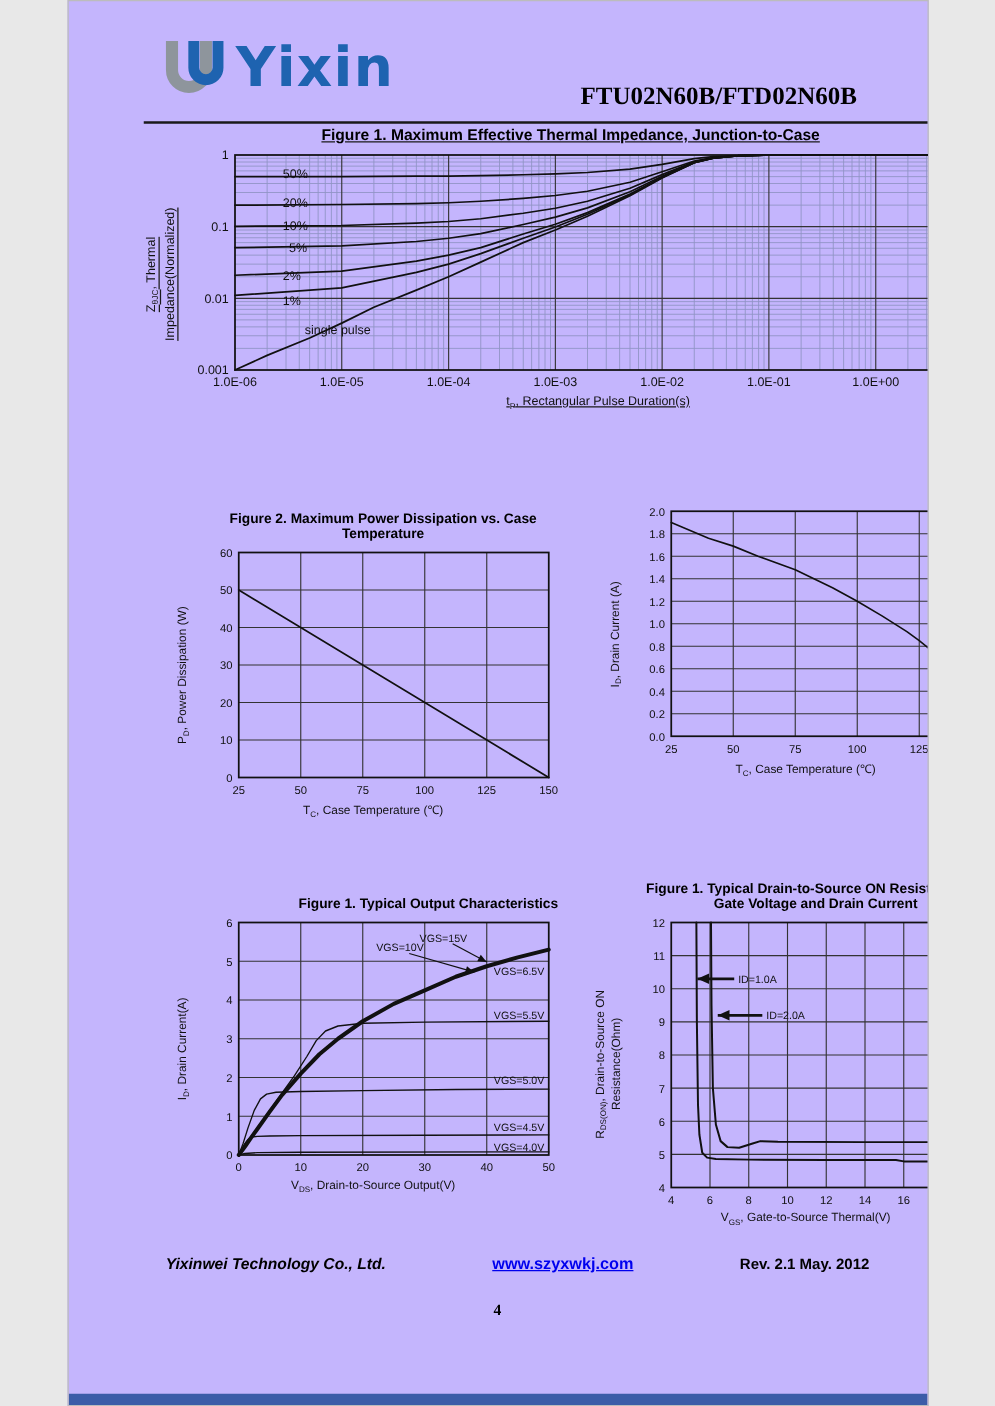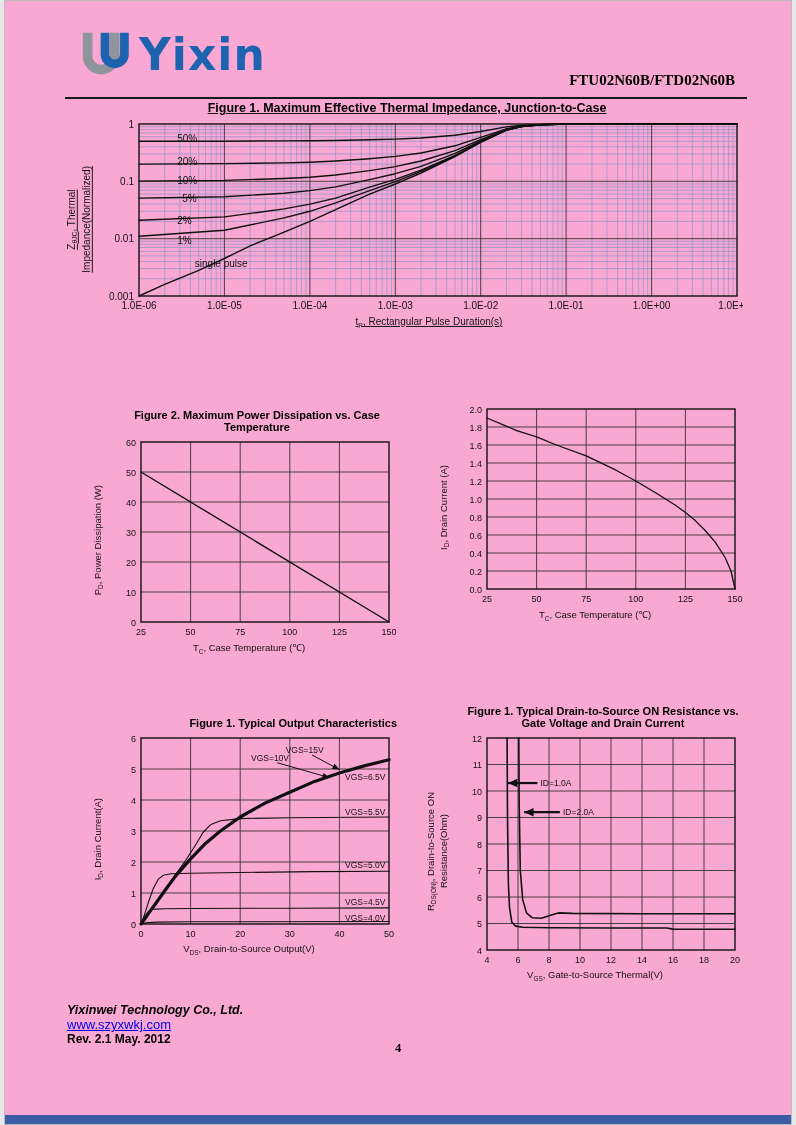--- a/index.html
+++ b/index.html
@@ -1,25 +1,25 @@
 <!DOCTYPE html>
 <html><head>
 <meta charset="utf-8">
 <style>
   html,body{margin:0;padding:0;background:#e8e8e8;}
-  .page{position:relative;width:788px;height:1125px;margin:0 auto;background:#f9a8d4;
+  .page{position:relative;width:689px;height:1125px;margin:0 auto;background:#c4b5fd;
         border:1px solid #bcbcbc;box-sizing:border-box;overflow:hidden;
         font-family:"Liberation Sans",sans-serif;color:#1a1a1a;}
   
   .hdr{position:absolute;top:24px;left:60px;right:56px;height:70px;}
   .logo{position:absolute;left:10px;top:2px;display:flex;align-items:flex-start;}
   .logo-text{font-family:"DejaVu Sans",sans-serif;font-weight:bold;font-size:44px;
              line-height:56px;color:#1e63b0;letter-spacing:1px;margin-left:2px;}
   .part-number{position:absolute;right:0;bottom:6px;font-family:"Liberation Serif",serif;
-               font-weight:bold;font-size:15px;color:#000;}
+               font-weight:bold;font-size:20px;color:#000;}
   .header-rule{position:absolute;top:96px;left:60px;width:682px;border-top:2px solid #1a1a1a;}
   
   .fig-title{font-weight:bold;font-size:11px;text-align:center;color:#000;}
   .fig1-block{position:absolute;left:60px;top:100px;width:684px;text-decoration:underline;}
   .fig1-block .fig-title{font-size:12.5px;margin-bottom:4px;}
   .chart-row{display:flex;align-items:center;}
   .vlabel{writing-mode:vertical-rl;transform:rotate(180deg);text-align:center;
           font-size:10px;line-height:1.3;color:#111;}
   .vlabel .vline{display:block;}
   sub{font-size:68%;}
@@ -29,24 +29,24 @@
               justify-content:space-between;align-items:flex-start;}
   .row-a{top:402px;}
   .row-b{top:698px;}
   .figsm{width:330px;display:flex;flex-direction:column;align-items:flex-end;}
   .figsm .fig-title{max-width:280px;min-height:30px;display:flex;align-items:flex-end;
                     justify-content:center;margin-bottom:3px;}
   .figsm .vlabel{font-size:9.5px;}
   .figsm .xlabel{font-size:9.5px;width:100%;padding-left:34px;box-sizing:border-box;}
   svg{font-family:"Liberation Sans",sans-serif;display:block;}
   
-  .footer{position:absolute;top:1002px;left:0;width:100%;padding:0 62px;box-sizing:border-box;
-          display:flex;justify-content:space-between;align-items:baseline;flex-direction:column;}
+  .footer{position:absolute;top:1002px;left:16px;width:100%;padding:0 62px;box-sizing:border-box;
+          display:flex;justify-content:space-between;align-items:baseline;}
   .company{font-weight:bold;font-style:italic;font-size:12.5px;color:#000;}
-  .website{font-weight:normal;font-size:13px;color:#0000ee;text-decoration:underline;cursor:pointer;}
+  .website{font-weight:bold;font-size:13px;color:#0000ee;text-decoration:underline;cursor:pointer;}
   .rev{font-weight:bold;font-size:12px;color:#000;}
   .pagenum{position:absolute;top:1040px;left:0;width:100%;text-align:center;
            font-family:"Liberation Serif",serif;font-weight:bold;font-size:12.5px;color:#000;}
   .bottom-bar{position:absolute;bottom:0;left:0;width:100%;height:9px;background:#3c5ca8;}
 </style>
 </head>
 <body>
 
 <div class="page">
 

